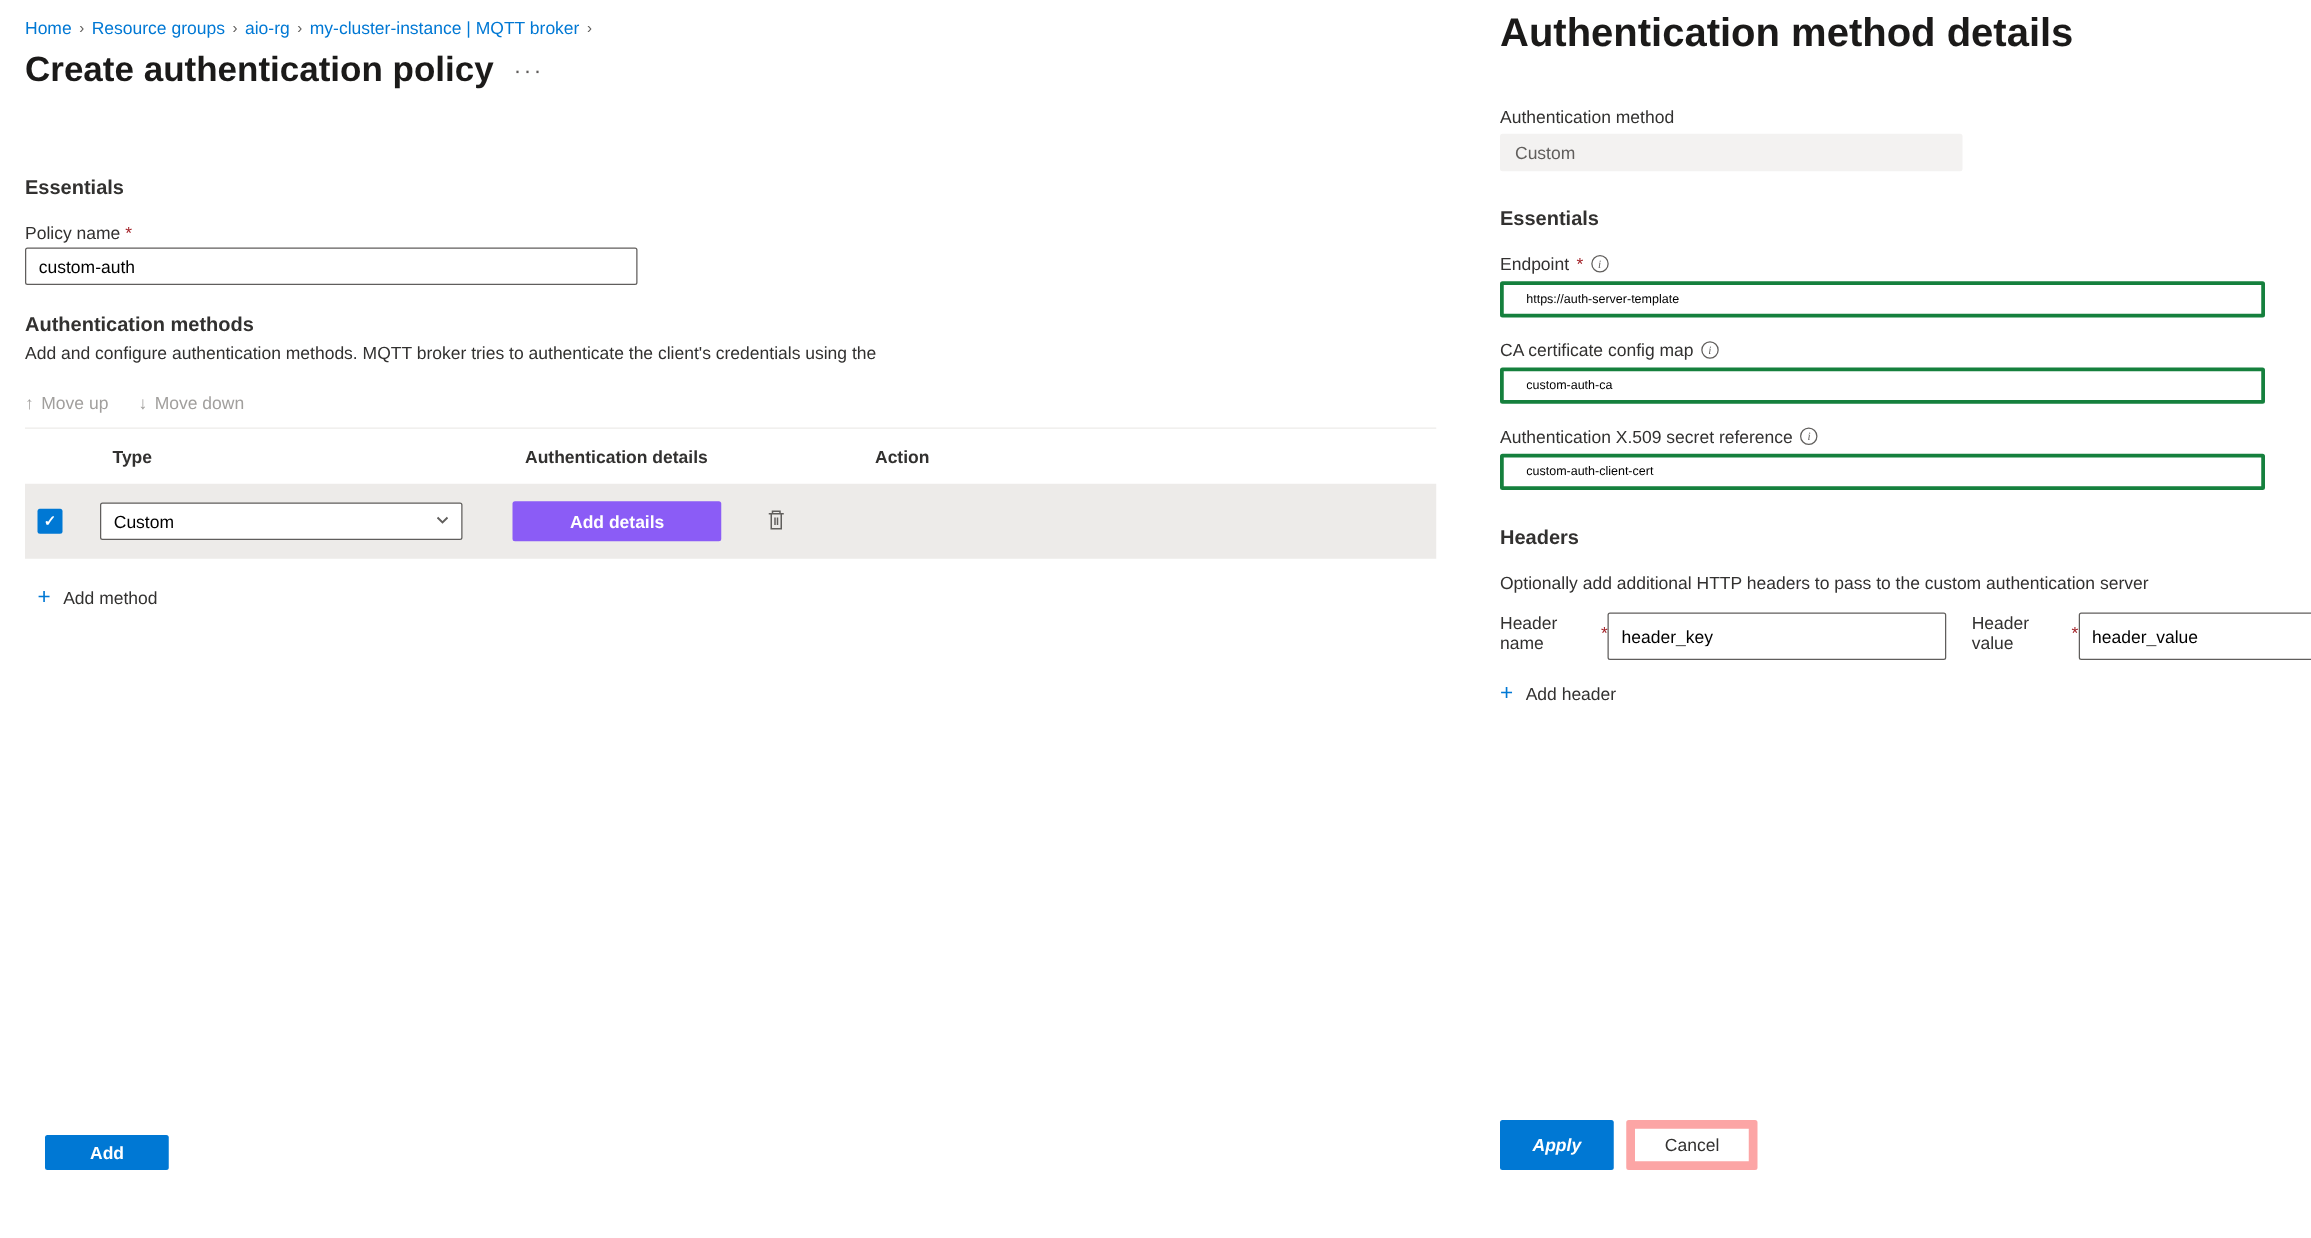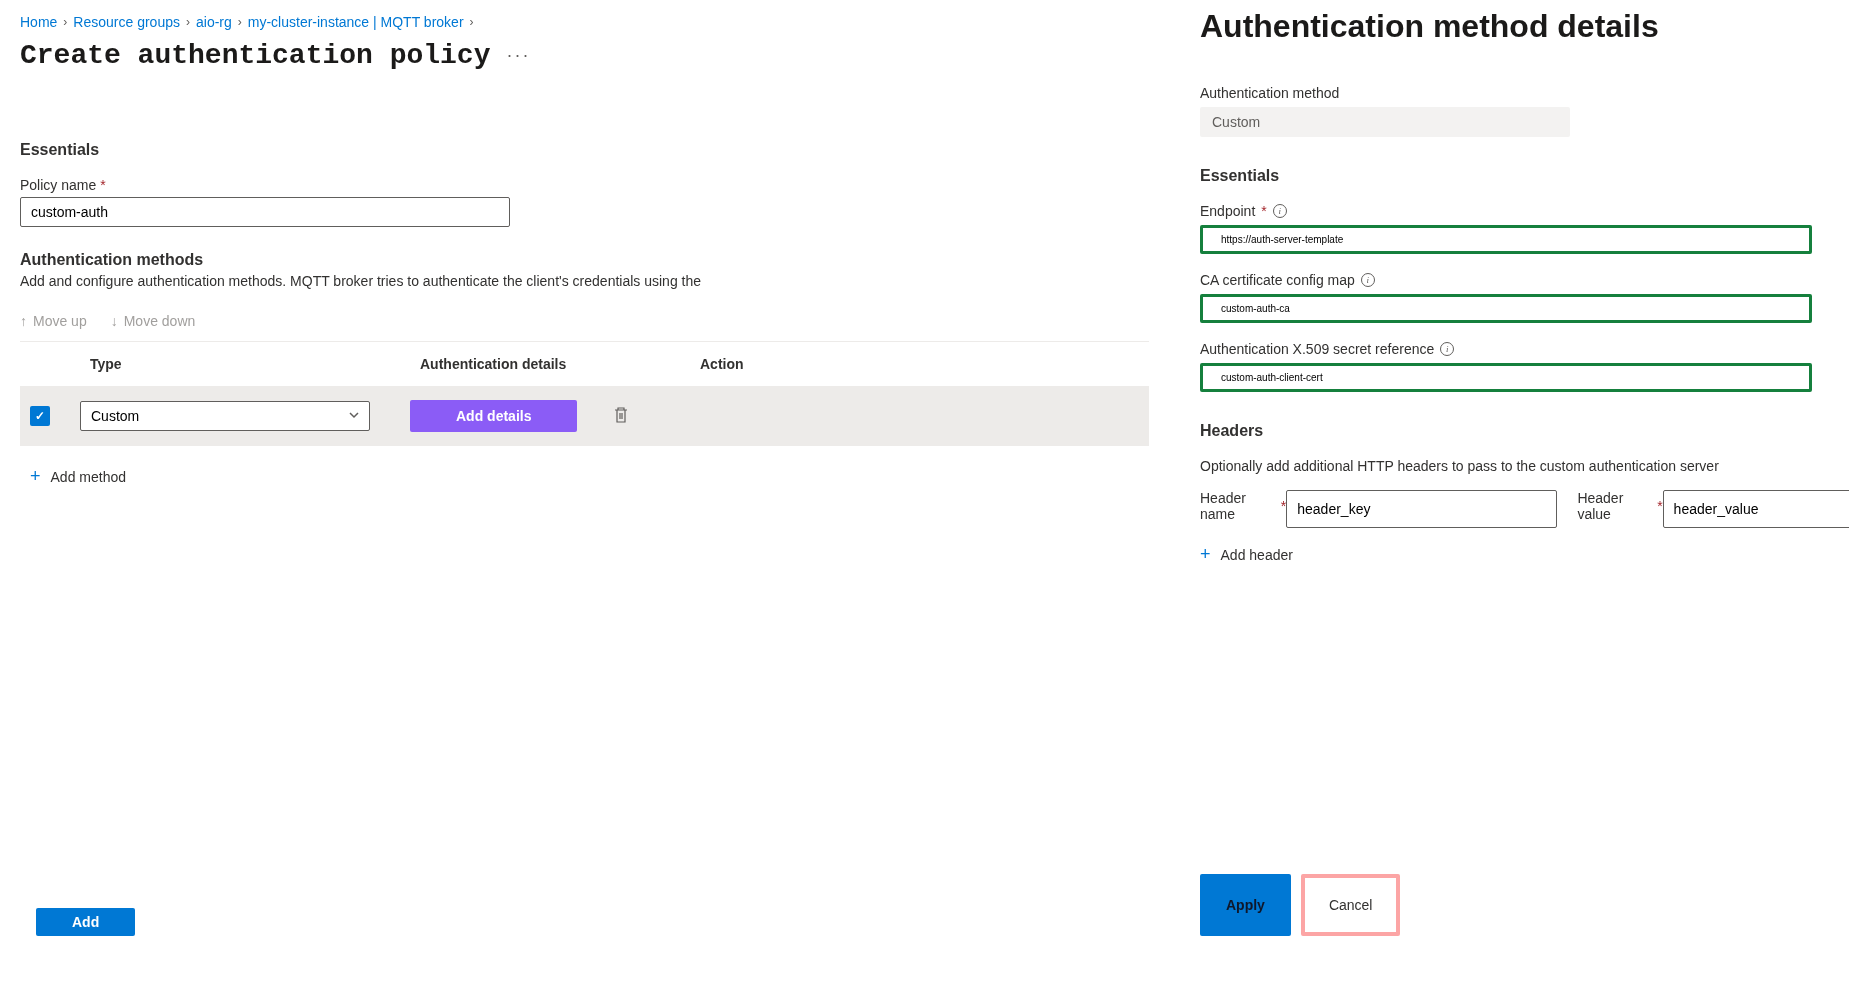--- a/index.html
+++ b/index.html
@@ -4,21 +4,21 @@
   <style>
     * { box-sizing: border-box; margin: 0; padding: 0; }
     body { font-family: 'Segoe UI', sans-serif; font-size: 14px; color: #323130; background: #fff; }
     .page { display: flex; width: 100%; height: 946px; }
     .left { flex: 1; padding: 14px 20px; position: relative; overflow: hidden; }
     .right { width: 680px; padding: 8px 30px 20px 30px; position: relative; border-left: 1px solid #fff; }
     .breadcrumb { display: flex; align-items: center; gap: 6px; font-size: 14px; color: #605e5c; margin-bottom: 10px; }
     .breadcrumb a { color: #0078d4; text-decoration: none; }
     .breadcrumb .sep { color: #605e5c; font-size: 12px; }
     .page-title-row { display: flex; align-items: center; gap: 16px; }
-    .page-title { font-size: 28px; font-weight: 600; color: #1b1a19; font-family: Liberation Mono, monospace; }
+    .page-title { font-size: 28px; font-weight: 600; color: #1b1a19; }
     .more-dots { color: #605e5c; font-size: 18px; letter-spacing: 2px; }
     .section { margin-top: 70px; }
     .sect-h { font-size: 16px; font-weight: 600; margin-bottom: 18px; }
     .label { font-size: 14px; color: #323130; margin-bottom: 4px; display: flex; align-items: center; gap: 4px; }
     .req { color: #a4262c; }
     .text-input { width: 490px; padding: 6px 10px; border: 1px solid #605e5c; border-radius: 2px; font-size: 14px; font-family: inherit; }
     .subsect-h { font-size: 16px; font-weight: 600; margin-top: 24px; margin-bottom: 4px; }
     .subsect-desc { font-size: 14px; color: #323130; }
     .move-bar { display: flex; gap: 24px; margin-top: 24px; padding-bottom: 12px; border-bottom: 1px solid #edebe9; }
     .move-btn { display: flex; align-items: center; gap: 6px; color: #a19f9d; font-size: 14px; cursor: default; }
@@ -44,22 +44,22 @@
     .panel-sect-h { font-size: 16px; font-weight: 600; margin-top: 30px; margin-bottom: 18px; }
     .panel-input { width: 612px; padding: 6px 18px; border: 3px solid #15803d; border-radius: 2px; font-size: 10px; margin-bottom: 18px; font-family: inherit; }
     .info-icon { width: 14px; height: 14px; border: 1px solid #605e5c; border-radius: 50%; display: inline-flex; align-items: center; justify-content: center; font-size: 9px; color: #605e5c; font-style: italic; font-family: serif; }
     .headers-desc { font-size: 14px; color: #323130; margin-bottom: 16px; }
     .header-row { display: flex; gap: 20px; align-items: flex-end; }
     .header-col { display: flex; }
     .header-input { width: 300px; padding: 6px 10px; border: 1px solid #605e5c; border-radius: 2px; font-size: 14px; font-family: inherit; }
     .trash-sm { color: #0078d4; cursor: pointer; margin-bottom: 6px; }
     .add-header { display: flex; align-items: center; gap: 10px; margin-top: 16px; color: #323130; cursor: pointer; font-size: 14px; }
     .footer-right { position: absolute; bottom: 10px; left: 30px; display: flex; gap: 10px; }
-    .apply-btn { background: #0078d4; color: #0f172a; border: none; padding: 6px 26px; font-size: 14px; font-weight: 600; border-radius: 2px; cursor: pointer; }
-    .cancel-btn { background: #fff; color: #323130; border: 4px solid #fca5a5; padding: 19px 24px; font-size: 14px; border-radius: 2px; cursor: pointer; }
+    .apply-btn { background: #0078d4; color: #ffffff; border: none; padding: 6px 26px; font-size: 14px; font-weight: 600; border-radius: 2px; cursor: pointer; font-style: italic; }
+    .cancel-btn { background: #fff; color: #323130; border: 7px solid #fca5a5; padding: 5px 24px; font-size: 14px; border-radius: 2px; cursor: pointer; }
   </style>
 </head>
 <body>
 
 <div class="page">
   <div class="left">
     <div class="breadcrumb">
       <a>Home</a>
       <span class="sep">›</span>
       <a>Resource groups</a>

